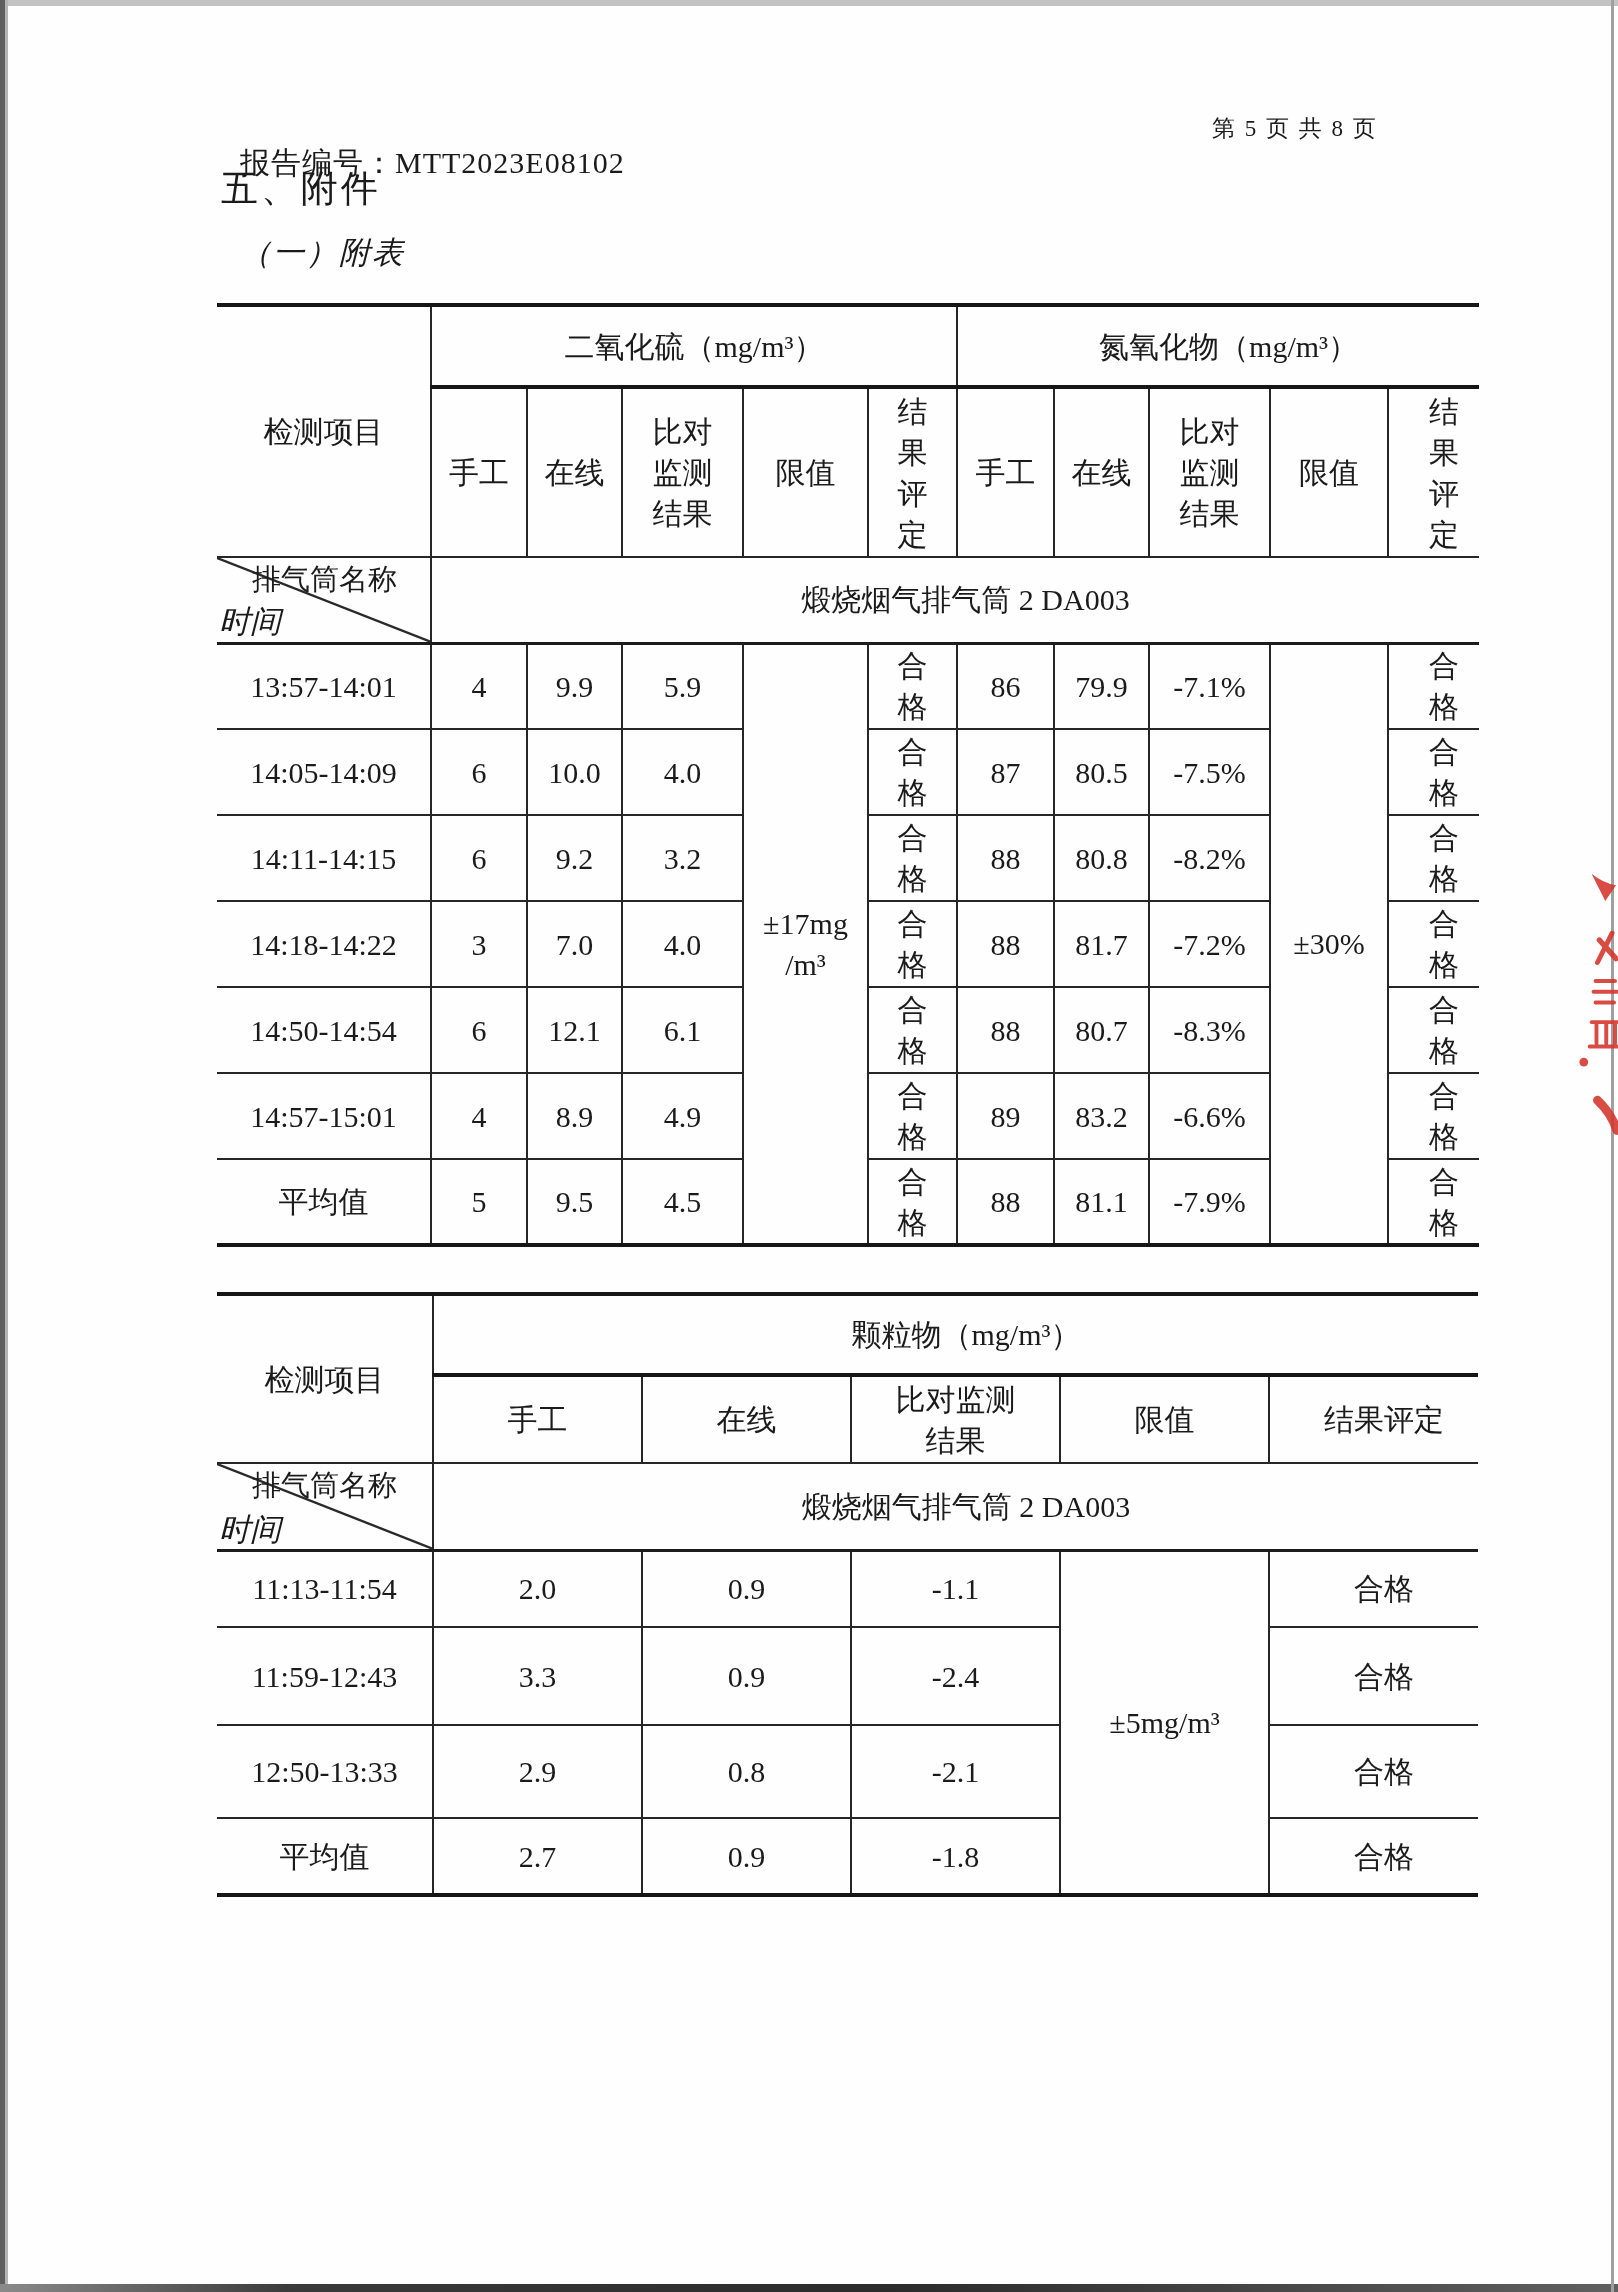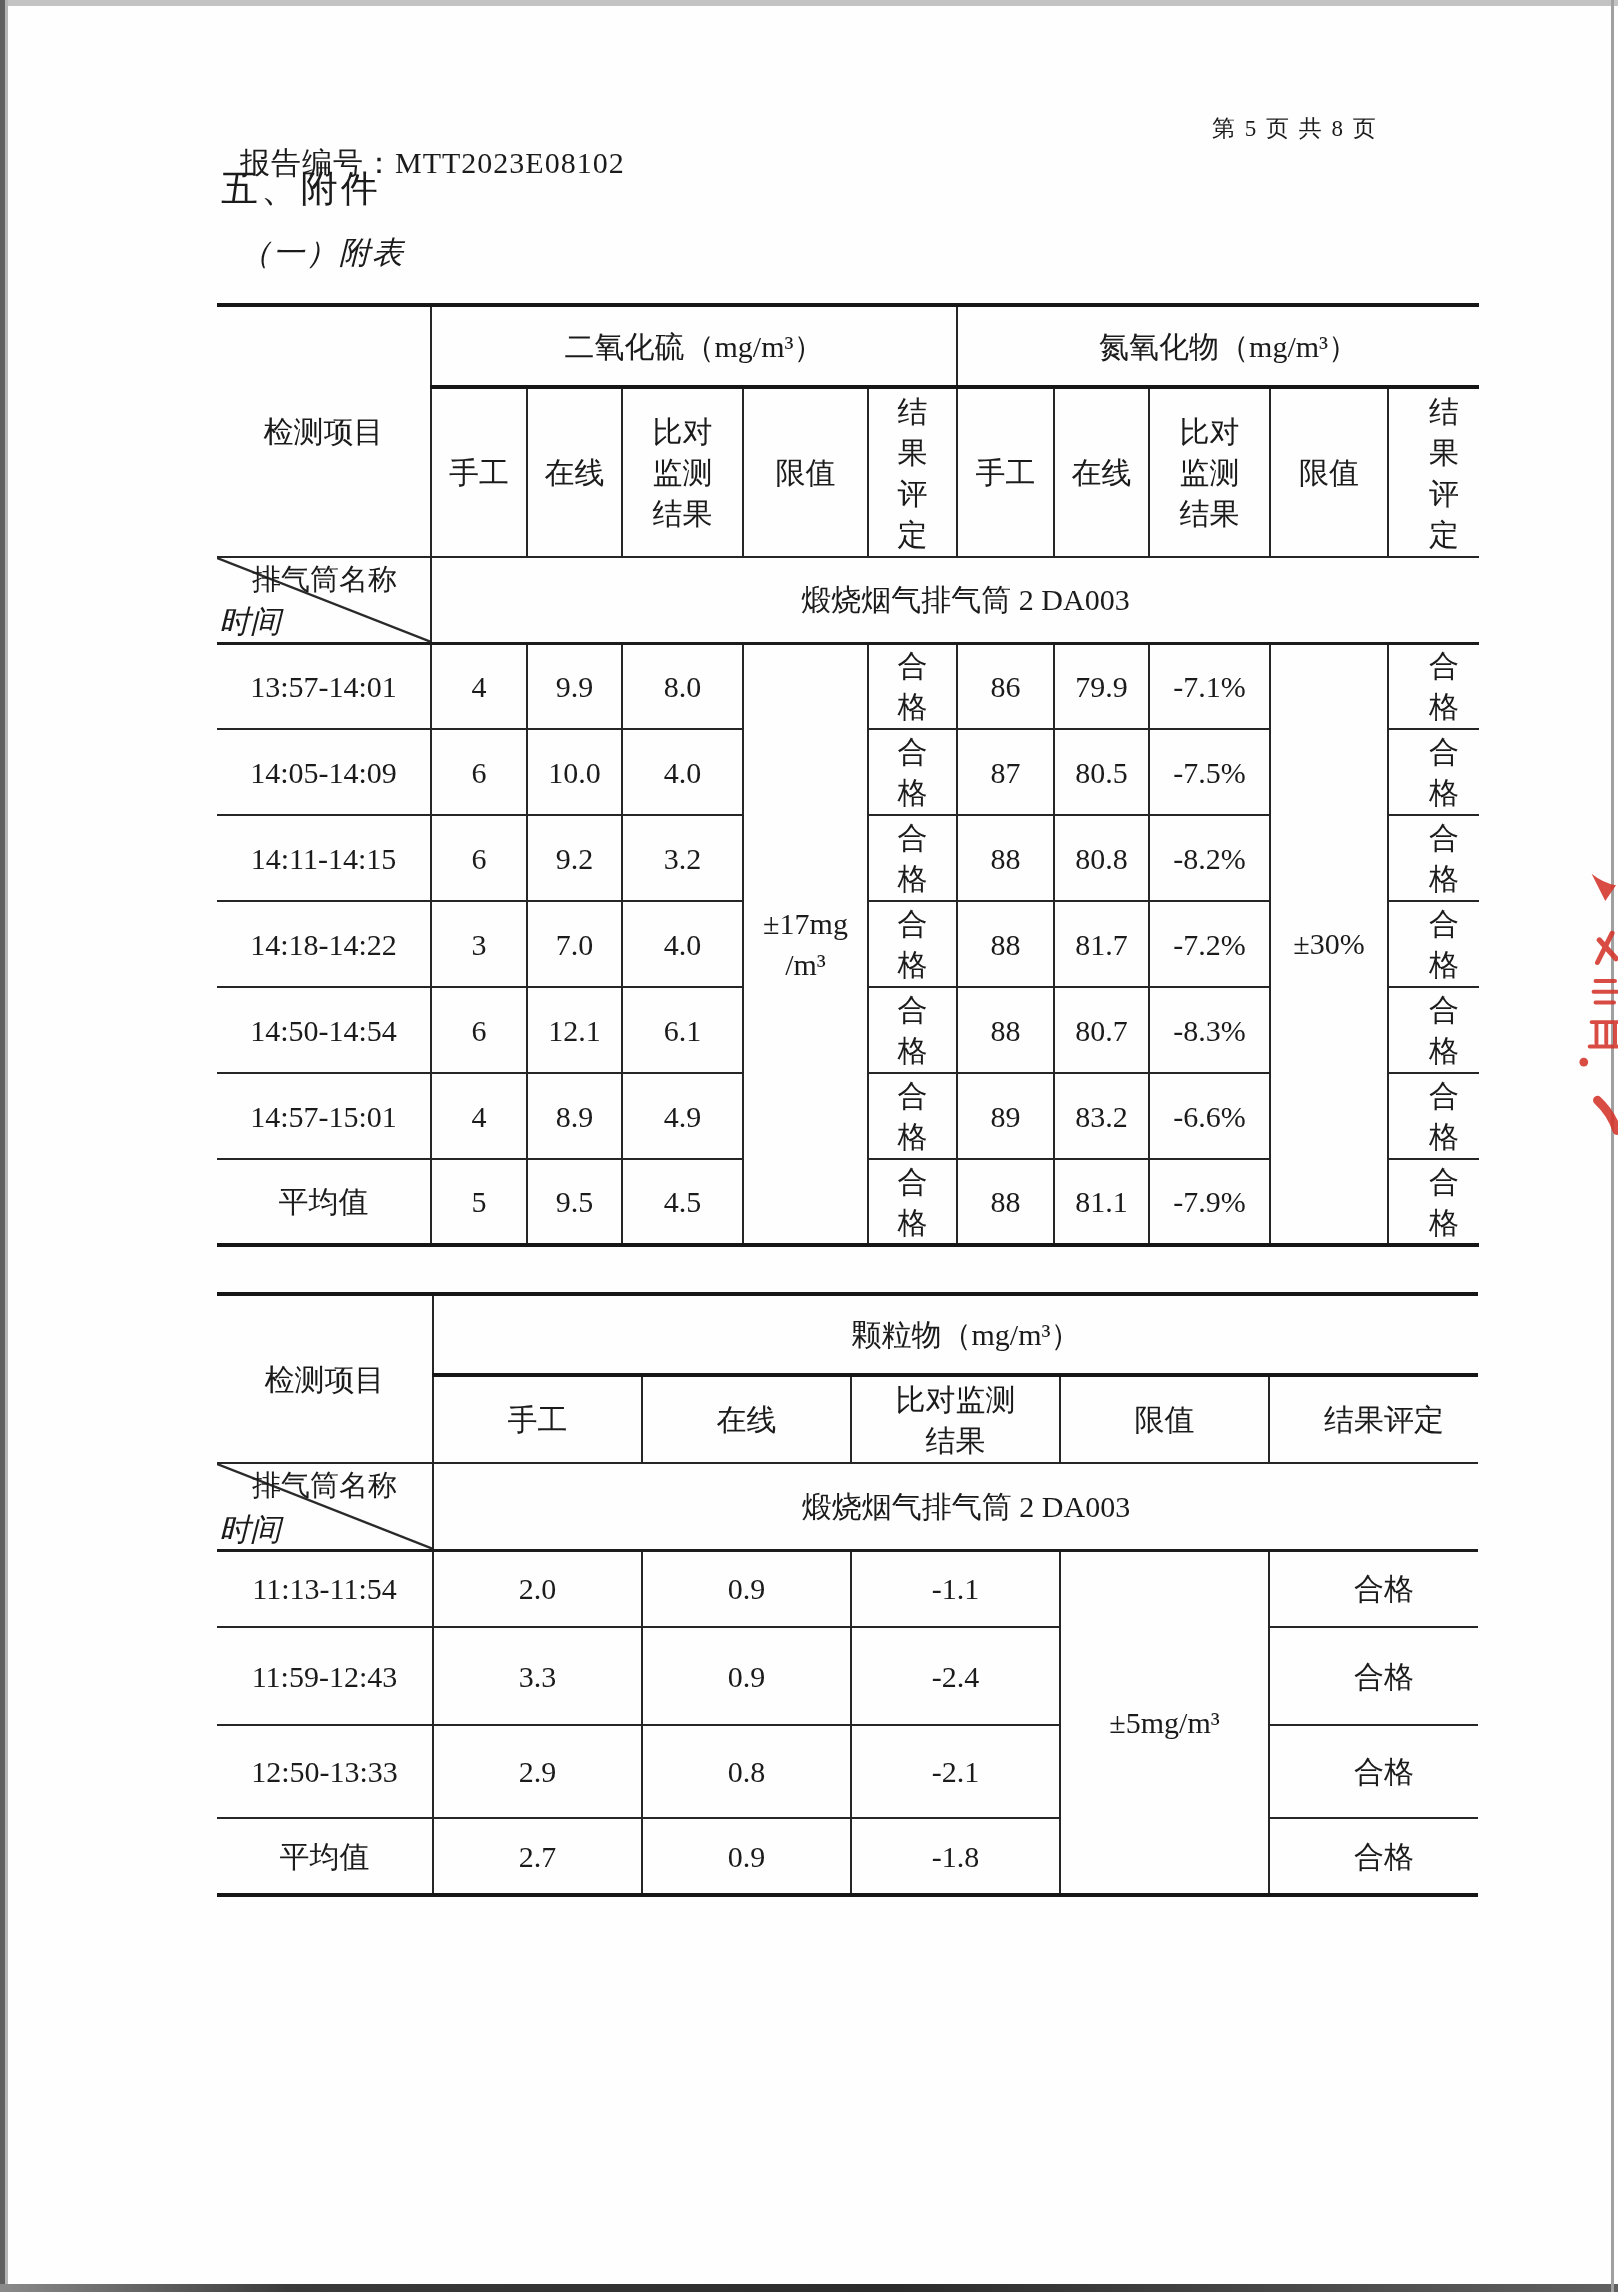--- a/index.html
+++ b/index.html
@@ -103,21 +103,21 @@
             </svg>
         <span class="lab-top">排气筒名称</span>
         <span class="lab-bot">时间</span>
       </td>
       <td colspan="10" class="bb-med no-r">煅烧烟气排气筒 2 DA003</td>
     </tr>
     <tr style="height:86px">
       <td class="no-l">13:57-14:01</td>
       <td>4</td>
       <td>9.9</td>
-      <td>8.0</td>
+      <td>5.9</td>
       <td rowspan="7">
         <div>±17mg</div>
         <div>/m³</div>
       </td>
       <td>
             <div class="w36">合格</div>
           </td>
       <td>86</td>
       <td>79.9</td>
       <td>-7.1%</td>

